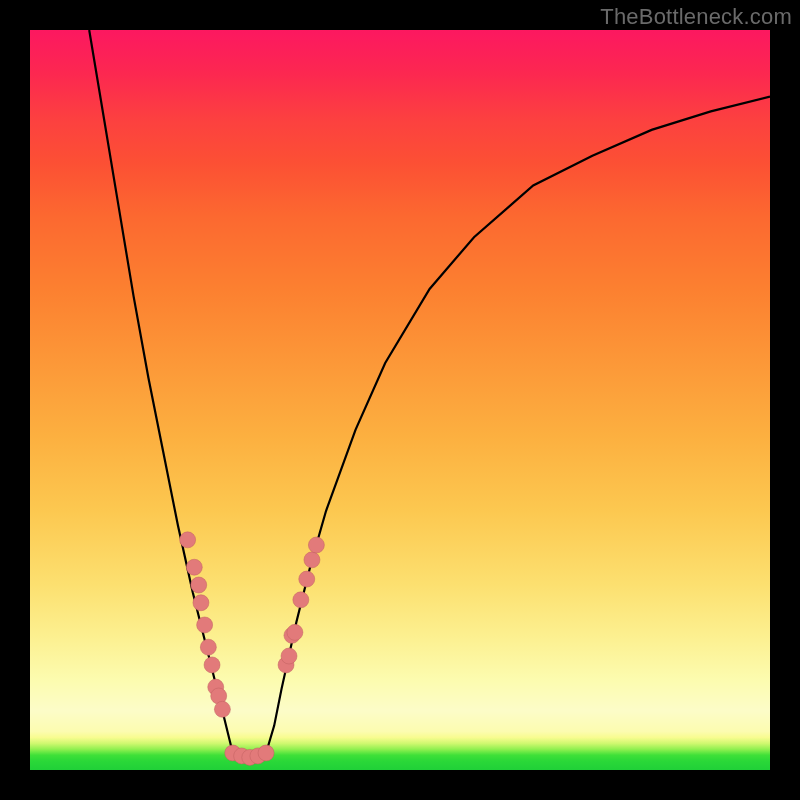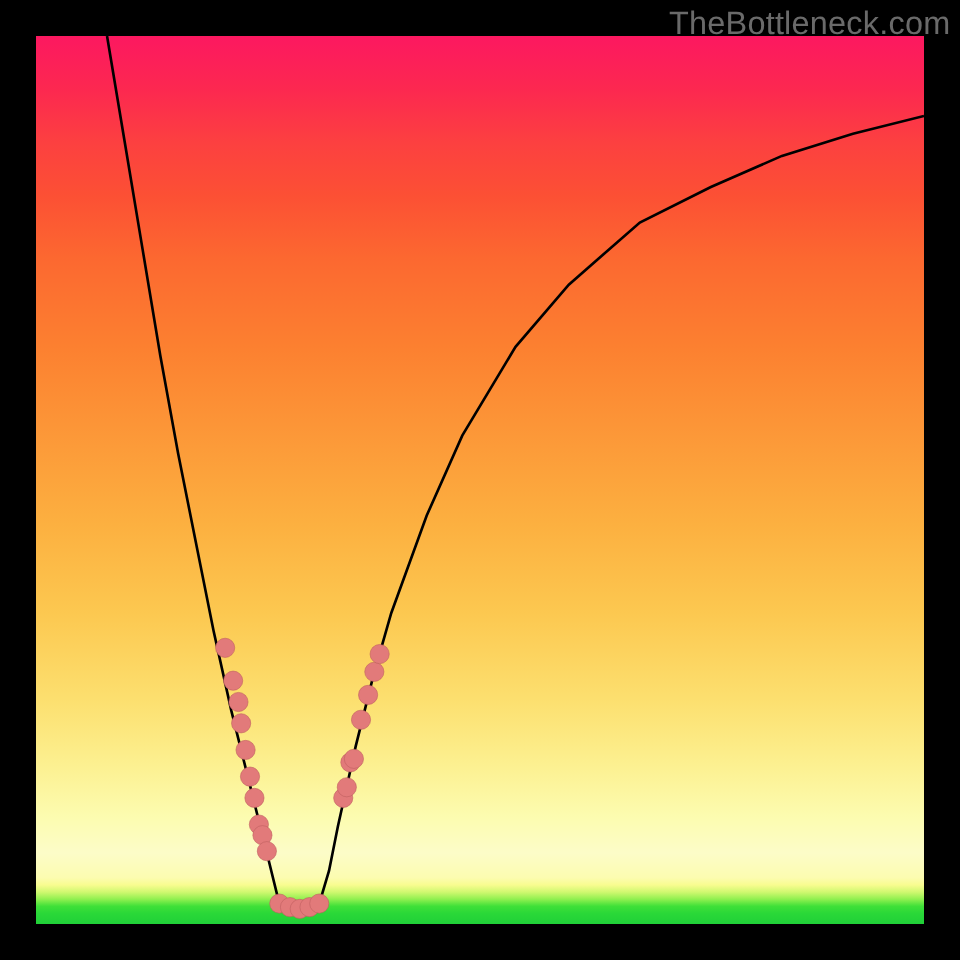--- a/index.html
+++ b/index.html
@@ -46,21 +46,21 @@
     left: 0;
     top: 0;
     width: 740px;
     height: 740px;
   }
   .watermark {
     position: absolute;
     top: 4px;
     right: 8px;
     color: #6a6a6a;
-    font-size: 27px;
+    font-size: 22px;
     font-weight: 500;
     letter-spacing: 0.2px;
   }
 </style>
 </head>
 <body>
 
 <div class="frame">
   <svg class="plot-svg" viewBox="0 0 740 740" preserveAspectRatio="none">
     <path id="curve-path" fill="none" stroke="#000000" stroke-width="2.2" d="M59.20 0.00 L74.00 88.80 L88.80 177.60 L103.60 266.40 L118.40 347.80 L133.20 421.80 L148.00 495.80 L162.80 562.40 L177.60 621.60 L192.40 680.80 L202.76 722.98 L236.06 722.98 L244.20 695.60 L251.60 658.60 L266.40 592.00 L281.20 532.80 L296.00 481.00 L325.60 399.60 L355.20 333.00 L399.60 259.00 L444.00 207.20 L503.20 155.40 L562.40 125.80 L621.60 99.90 L680.80 81.40 L740.00 66.60"></path>

